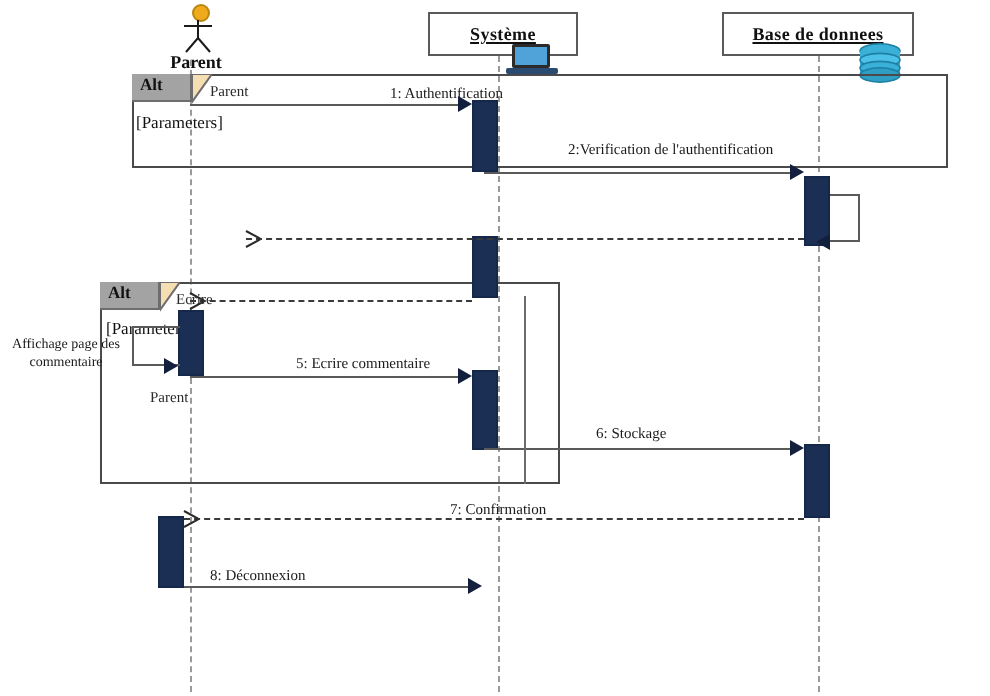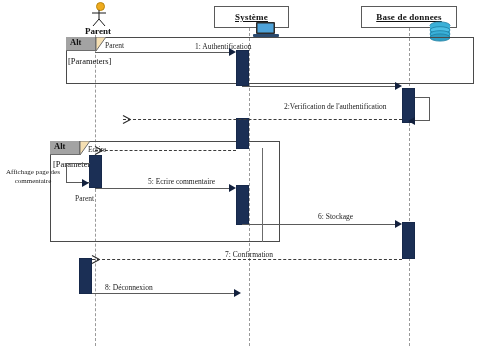--- a/index.html
+++ b/index.html
@@ -209,41 +209,41 @@
   <div class="activation" style="left:236px;top:185px;width:13px;height:40px;"></div>
 
   <div class="activation" style="left:402px;top:222px;width:13px;height:37px;"></div>
 
   <div class="activation" style="left:79px;top:258px;width:13px;height:36px;"></div>
 
   <div class="msg-label" style="left:155px;top:42px;margin-left:40px;">1: Authentification</div>
   <div class="msg-line" style="left:95px;top:52px;width:135px;"></div>
   <div class="arrow-r" style="left:229px;top:48px;"></div>
 
-  <div class="msg-label" style="left:284px;top:70px;margin-top:32px;">2:Verification de l'authentification</div>
+  <div class="msg-label" style="left:284px;top:70px;">2:Verification de l'authentification</div>
   <div class="msg-line" style="left:242px;top:86px;width:154px;"></div>
   <div class="arrow-r" style="left:395px;top:82px;"></div>
 
   <div class="selfcall" style="left:415px;top:97px;width:15px;height:24px;"></div>
   <div class="arrow-l" style="left:408px;top:117px;"></div>
 
   <div class="msg-line dashed" style="left:123px;top:119px;width:279px;"></div>
   <div class="arrow-open-l" style="left:123px;top:115px;"></div>
 
   <div class="msg-line dashed" style="left:95px;top:150px;width:141px;"></div>
   <div class="arrow-open-l" style="left:95px;top:146px;"></div>
 
   <div class="selfcall-l" style="left:66px;top:163px;width:24px;height:20px;"></div>
   <div class="arrow-r" style="left:82px;top:179px;"></div>
 
   <div class="msg-label" style="left:148px;top:177px;">5: Ecrire commentaire</div>
   <div class="msg-line" style="left:95px;top:188px;width:135px;"></div>
   <div class="arrow-r" style="left:229px;top:184px;"></div>
 
-  <div class="msg-label" style="left:318px;top:212px;">6: Stockage</div>
+  <div class="msg-label" style="left:298px;top:212px;">6: Stockage</div>
   <div class="msg-line" style="left:242px;top:224px;width:154px;"></div>
   <div class="arrow-r" style="left:395px;top:220px;"></div>
 
   <div class="msg-label" style="left:225px;top:250px;">7: Confirmation</div>
   <div class="msg-line dashed" style="left:92px;top:259px;width:310px;"></div>
   <div class="arrow-open-l" style="left:92px;top:255px;"></div>
 
   <div class="msg-label" style="left:105px;top:283px;">8: Déconnexion</div>
   <div class="msg-line" style="left:92px;top:293px;width:143px;"></div>
   <div class="arrow-r" style="left:234px;top:289px;"></div>

